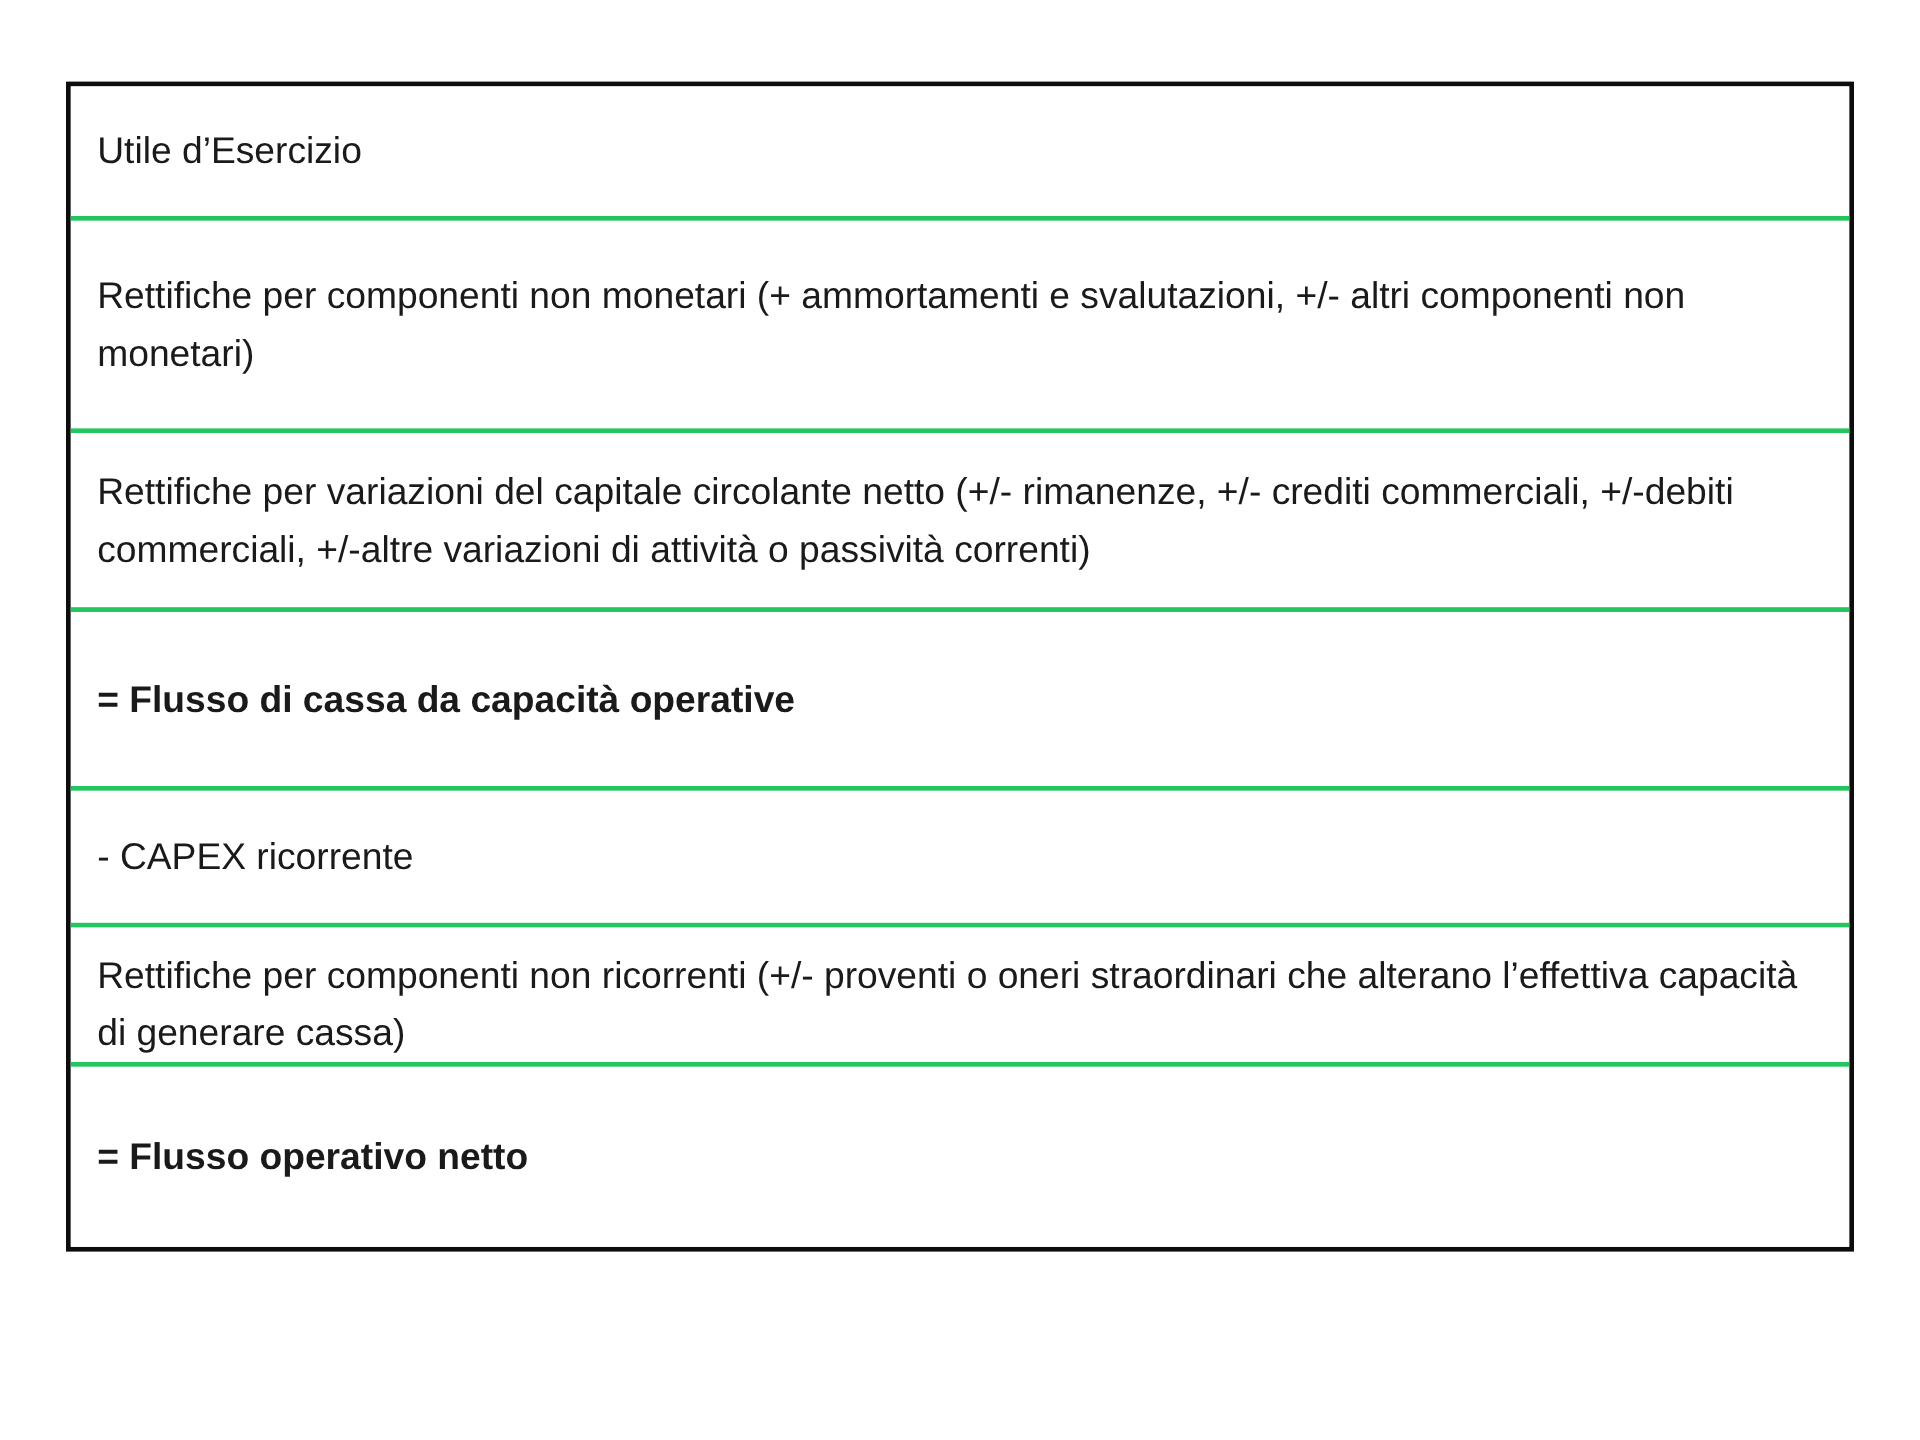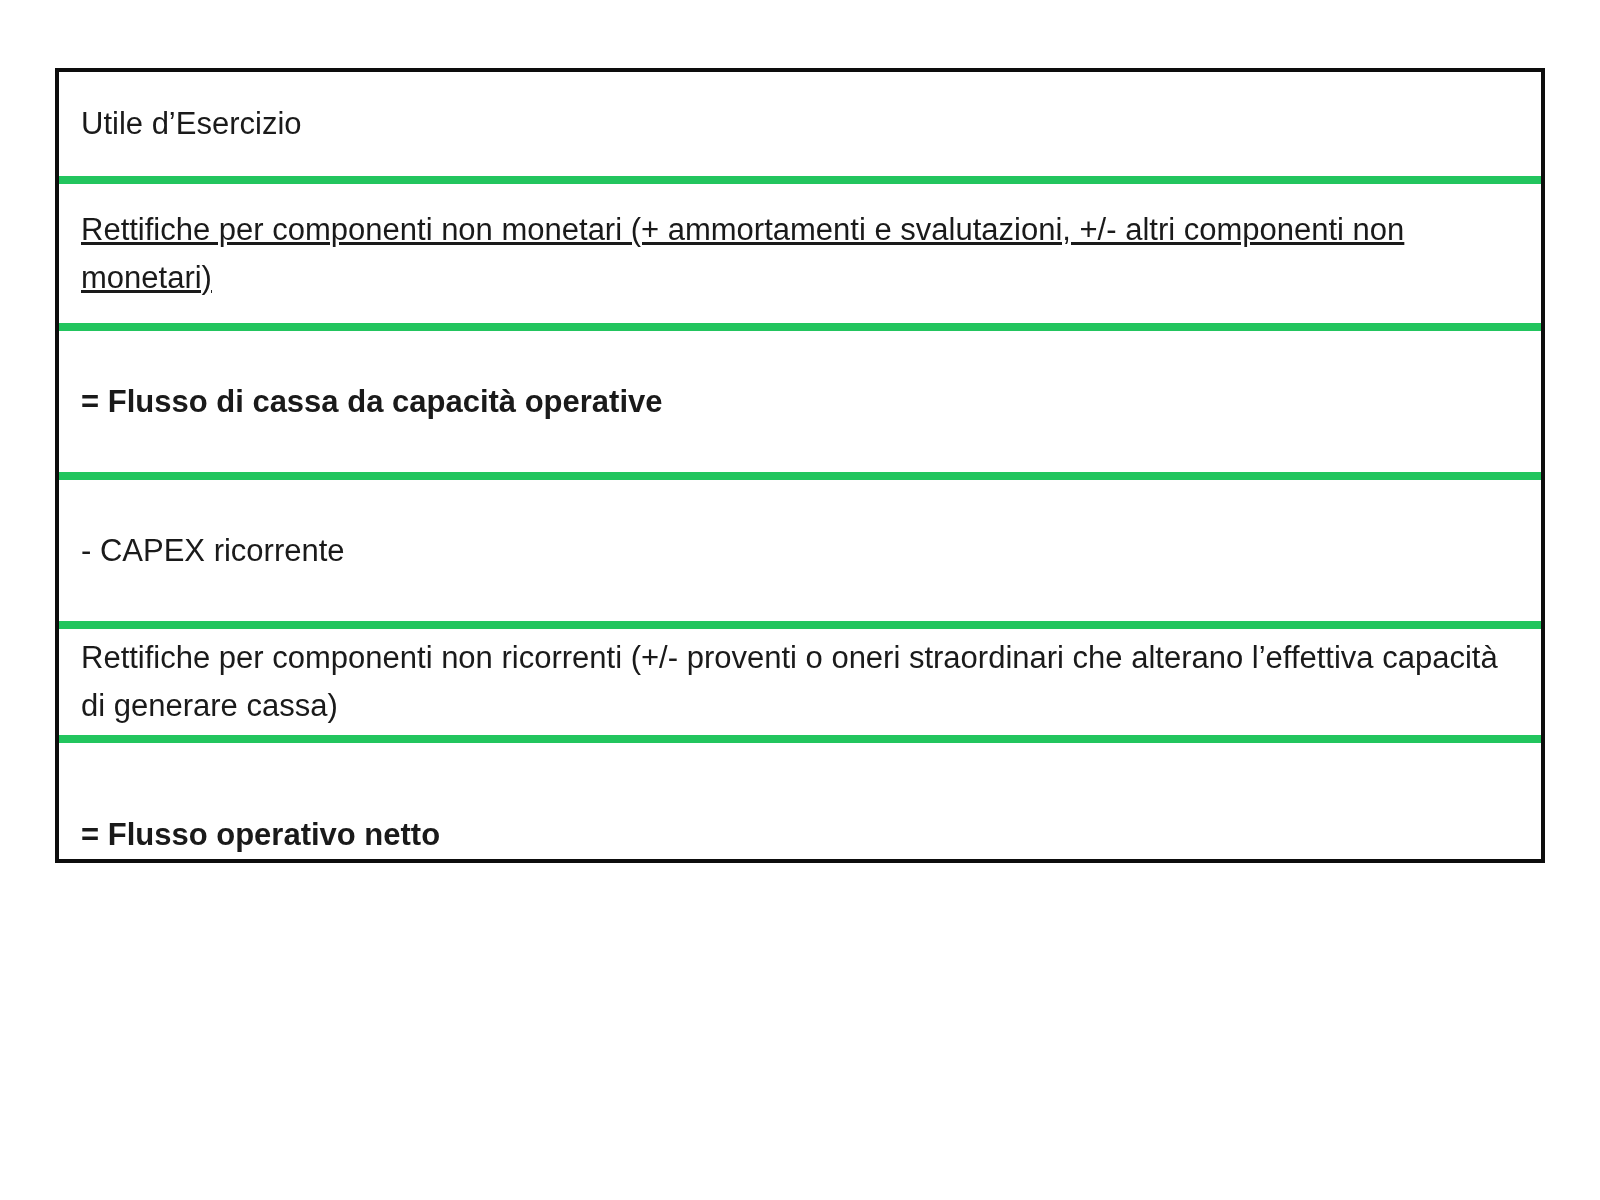--- a/index.html
+++ b/index.html
@@ -21,37 +21,37 @@
     top: 68px;
     width: 1490px;
     box-sizing: border-box;
     border: 4px solid #0d0d0d;
     background: #ffffff;
   }
   .row {
     box-sizing: border-box;
     display: flex;
     align-items: center;
-    border-bottom: 8px solid #22c55e;
+    border-bottom: 4px solid #22c55e;
     padding: 0 22px;
     color: #1a1a1a;
     font-size: 31px;
     line-height: 48px;
     font-weight: 400;
     background: #ffffff;
   }
   .row:last-child {
     border-bottom: none;
   }
   .row.bold {
     font-weight: 700;
   }
   
   .row:nth-child(1) { height: 112px; }
-  .row:nth-child(2) { height: 147px; text-decoration: underline; }
+  .row:nth-child(2) { height: 177px; }
   .row:nth-child(3) { height: 149px; }
   .row:nth-child(4) { height: 149px; }
   .row:nth-child(5) { height: 114px; }
   .row:nth-child(6) { height: 116px; align-items: flex-end; }
   .row:nth-child(7) { height: 150px; }
   .row:nth-child(8) { height: 110px; }
   .row .cell-text {
     display: block;
     max-width: 1430px;
   }
@@ -60,20 +60,23 @@
 <body>
 
 <div class="canvas">
   <div class="cashflow-table" id="table-root">
       <div class="row">
         <span class="cell-text">Utile d’Esercizio</span>
       </div>
       <div class="row">
         <span class="cell-text">Rettifiche per componenti non monetari (+ ammortamenti e svalutazioni, +/- altri componenti non monetari)</span>
       </div>
+      <div class="row">
+        <span class="cell-text">Rettifiche per variazioni del capitale circolante netto (+/- rimanenze, +/- crediti commerciali, +/-debiti commerciali, +/-altre variazioni di attività o passività correnti)</span>
+      </div>
       <div class="row bold">
         <span class="cell-text">= Flusso di cassa da capacità operative</span>
       </div>
       <div class="row">
         <span class="cell-text">- CAPEX ricorrente</span>
       </div>
       <div class="row">
         <span class="cell-text">Rettifiche per componenti non ricorrenti (+/- proventi o oneri straordinari che alterano l’effettiva capacità di generare cassa)</span>
       </div>
       <div class="row bold">

